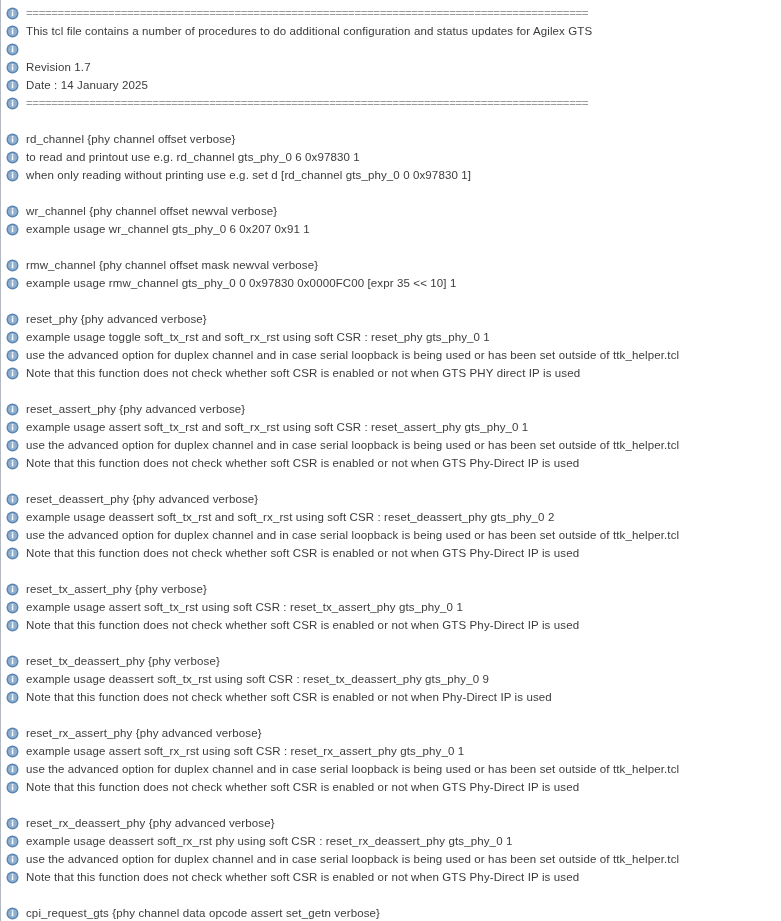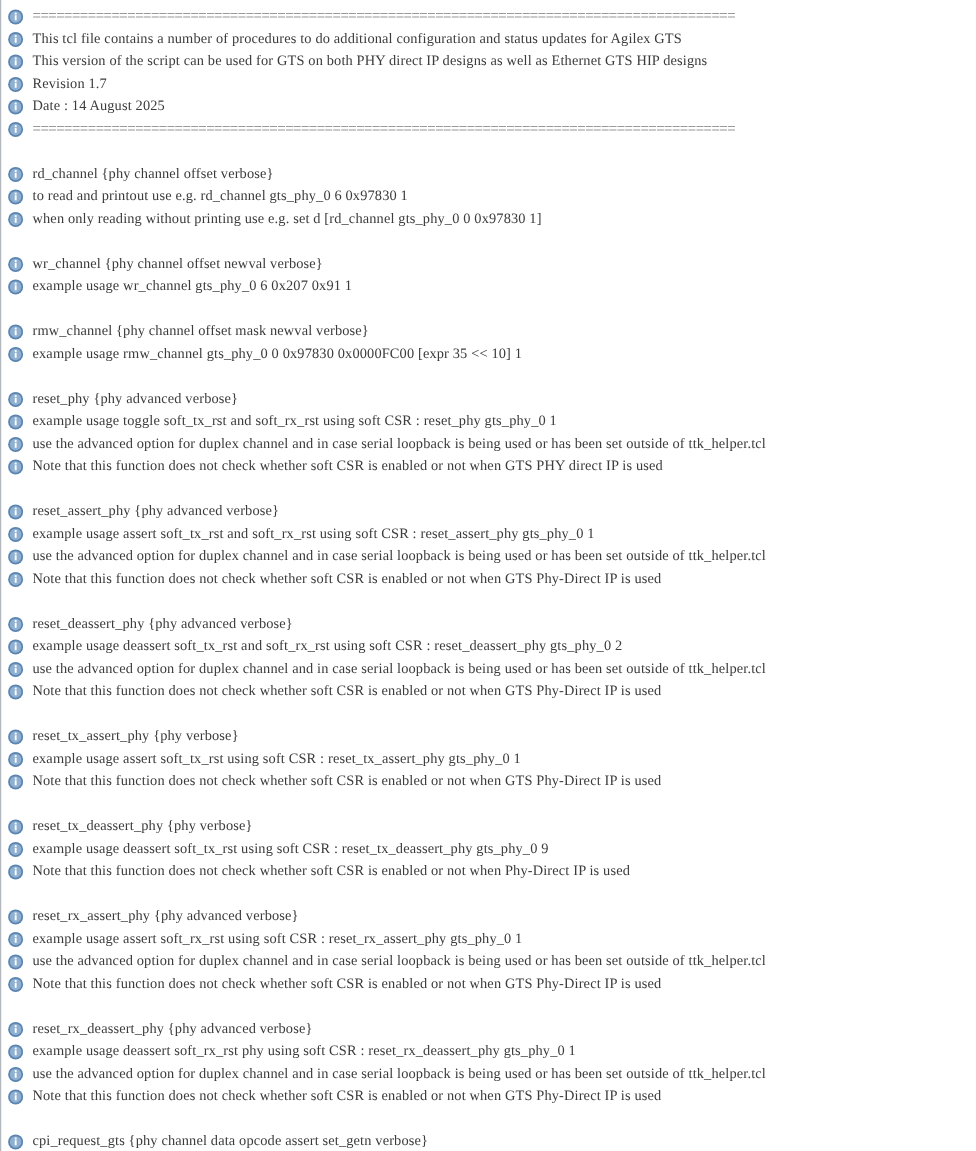--- a/index.html
+++ b/index.html
@@ -42,21 +42,21 @@
     position: relative;
     display: block;
   }
   .info-icon svg {
     display: block;
   }
   .msg-text {
     font-size: 11.5px;
     color: #3b3b3b;
     letter-spacing: 0.01em;
-    font-family: Liberation Serif, serif;
+    font-family: Liberation Sans, sans-serif;
   }
   .msg-text.sep {
     color: #9a9a9a;
     letter-spacing: -0.4px;
     font-size: 11.5px;
     font-family: "Liberation Sans", sans-serif;
   }
 </style>
 </head>
 <body>
@@ -86,21 +86,20 @@
     </div>
     <div class="msg-row">
       <span class="info-icon">
         <svg width="13" height="13" viewBox="0 0 13 13" xmlns="http://www.w3.org/2000/svg">
           <circle cx="6.5" cy="6.5" r="6" fill="#5b84b1"></circle>
           <circle cx="6.5" cy="6.5" r="4.6" fill="#8fb0d0"></circle>
           <rect x="5.8" y="5.2" width="1.5" height="4" fill="#ffffff"></rect>
           <rect x="5.8" y="3.1" width="1.5" height="1.5" fill="#ffffff"></rect>
         </svg>
       </span>
-      <span class="msg-text">This version of the script can be used for GTS on both PHY direct IP designs as well as Ethernet GTS HIP designs</span>
     </div>
     <div class="msg-row">
       <span class="info-icon">
         <svg width="13" height="13" viewBox="0 0 13 13" xmlns="http://www.w3.org/2000/svg">
           <circle cx="6.5" cy="6.5" r="6" fill="#5b84b1"></circle>
           <circle cx="6.5" cy="6.5" r="4.6" fill="#8fb0d0"></circle>
           <rect x="5.8" y="5.2" width="1.5" height="4" fill="#ffffff"></rect>
           <rect x="5.8" y="3.1" width="1.5" height="1.5" fill="#ffffff"></rect>
         </svg>
       </span>
@@ -108,21 +107,21 @@
     </div>
     <div class="msg-row">
       <span class="info-icon">
         <svg width="13" height="13" viewBox="0 0 13 13" xmlns="http://www.w3.org/2000/svg">
           <circle cx="6.5" cy="6.5" r="6" fill="#5b84b1"></circle>
           <circle cx="6.5" cy="6.5" r="4.6" fill="#8fb0d0"></circle>
           <rect x="5.8" y="5.2" width="1.5" height="4" fill="#ffffff"></rect>
           <rect x="5.8" y="3.1" width="1.5" height="1.5" fill="#ffffff"></rect>
         </svg>
       </span>
-      <span class="msg-text">Date : 14 August 2025</span>
+      <span class="msg-text">Date : 14 January 2025</span>
     </div>
     <div class="msg-row">
       <span class="info-icon">
         <svg width="13" height="13" viewBox="0 0 13 13" xmlns="http://www.w3.org/2000/svg">
           <circle cx="6.5" cy="6.5" r="6" fill="#5b84b1"></circle>
           <circle cx="6.5" cy="6.5" r="4.6" fill="#8fb0d0"></circle>
           <rect x="5.8" y="5.2" width="1.5" height="4" fill="#ffffff"></rect>
           <rect x="5.8" y="3.1" width="1.5" height="1.5" fill="#ffffff"></rect>
         </svg>
       </span>

